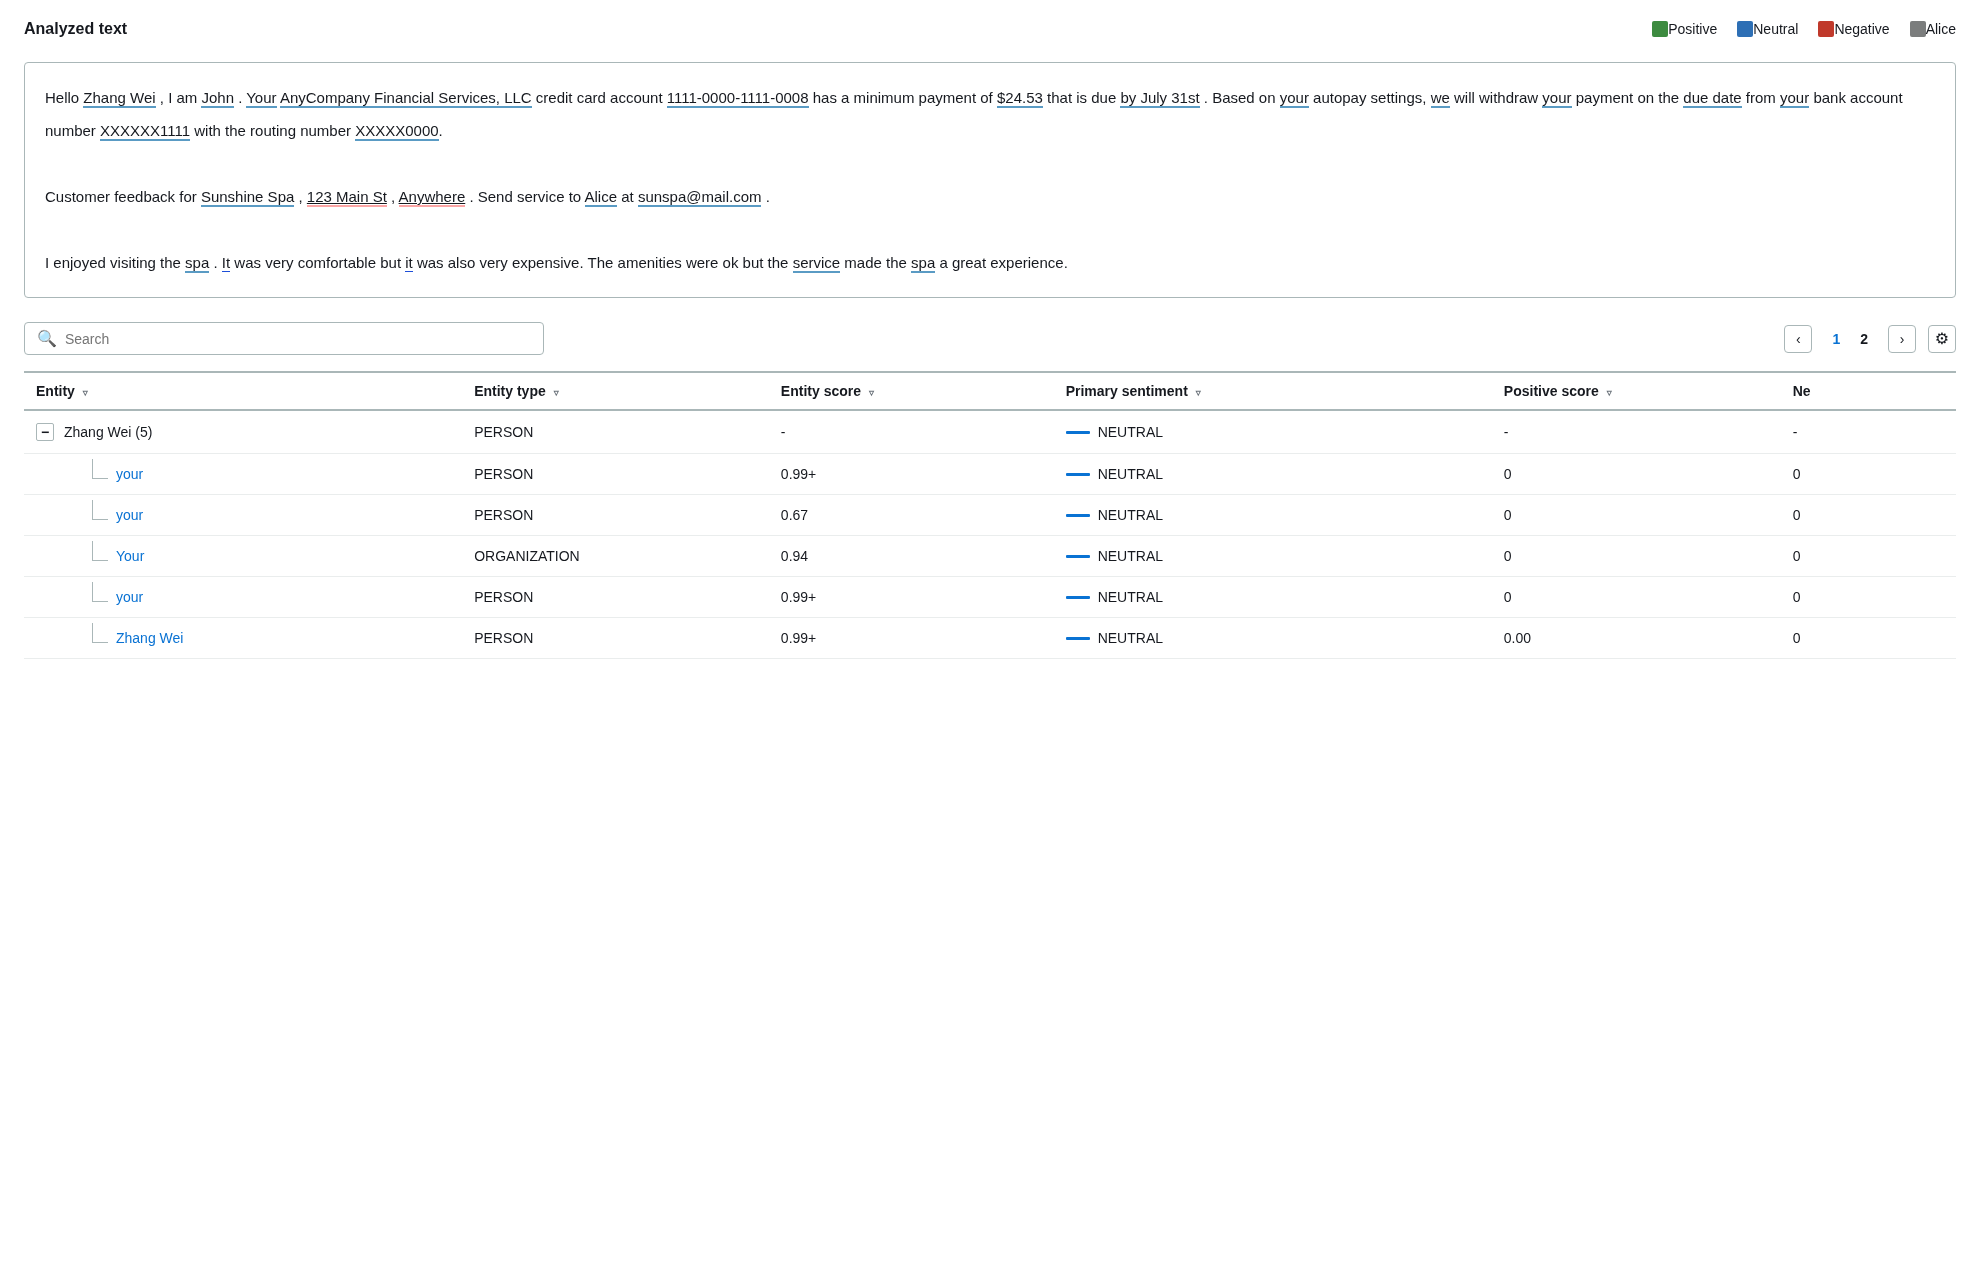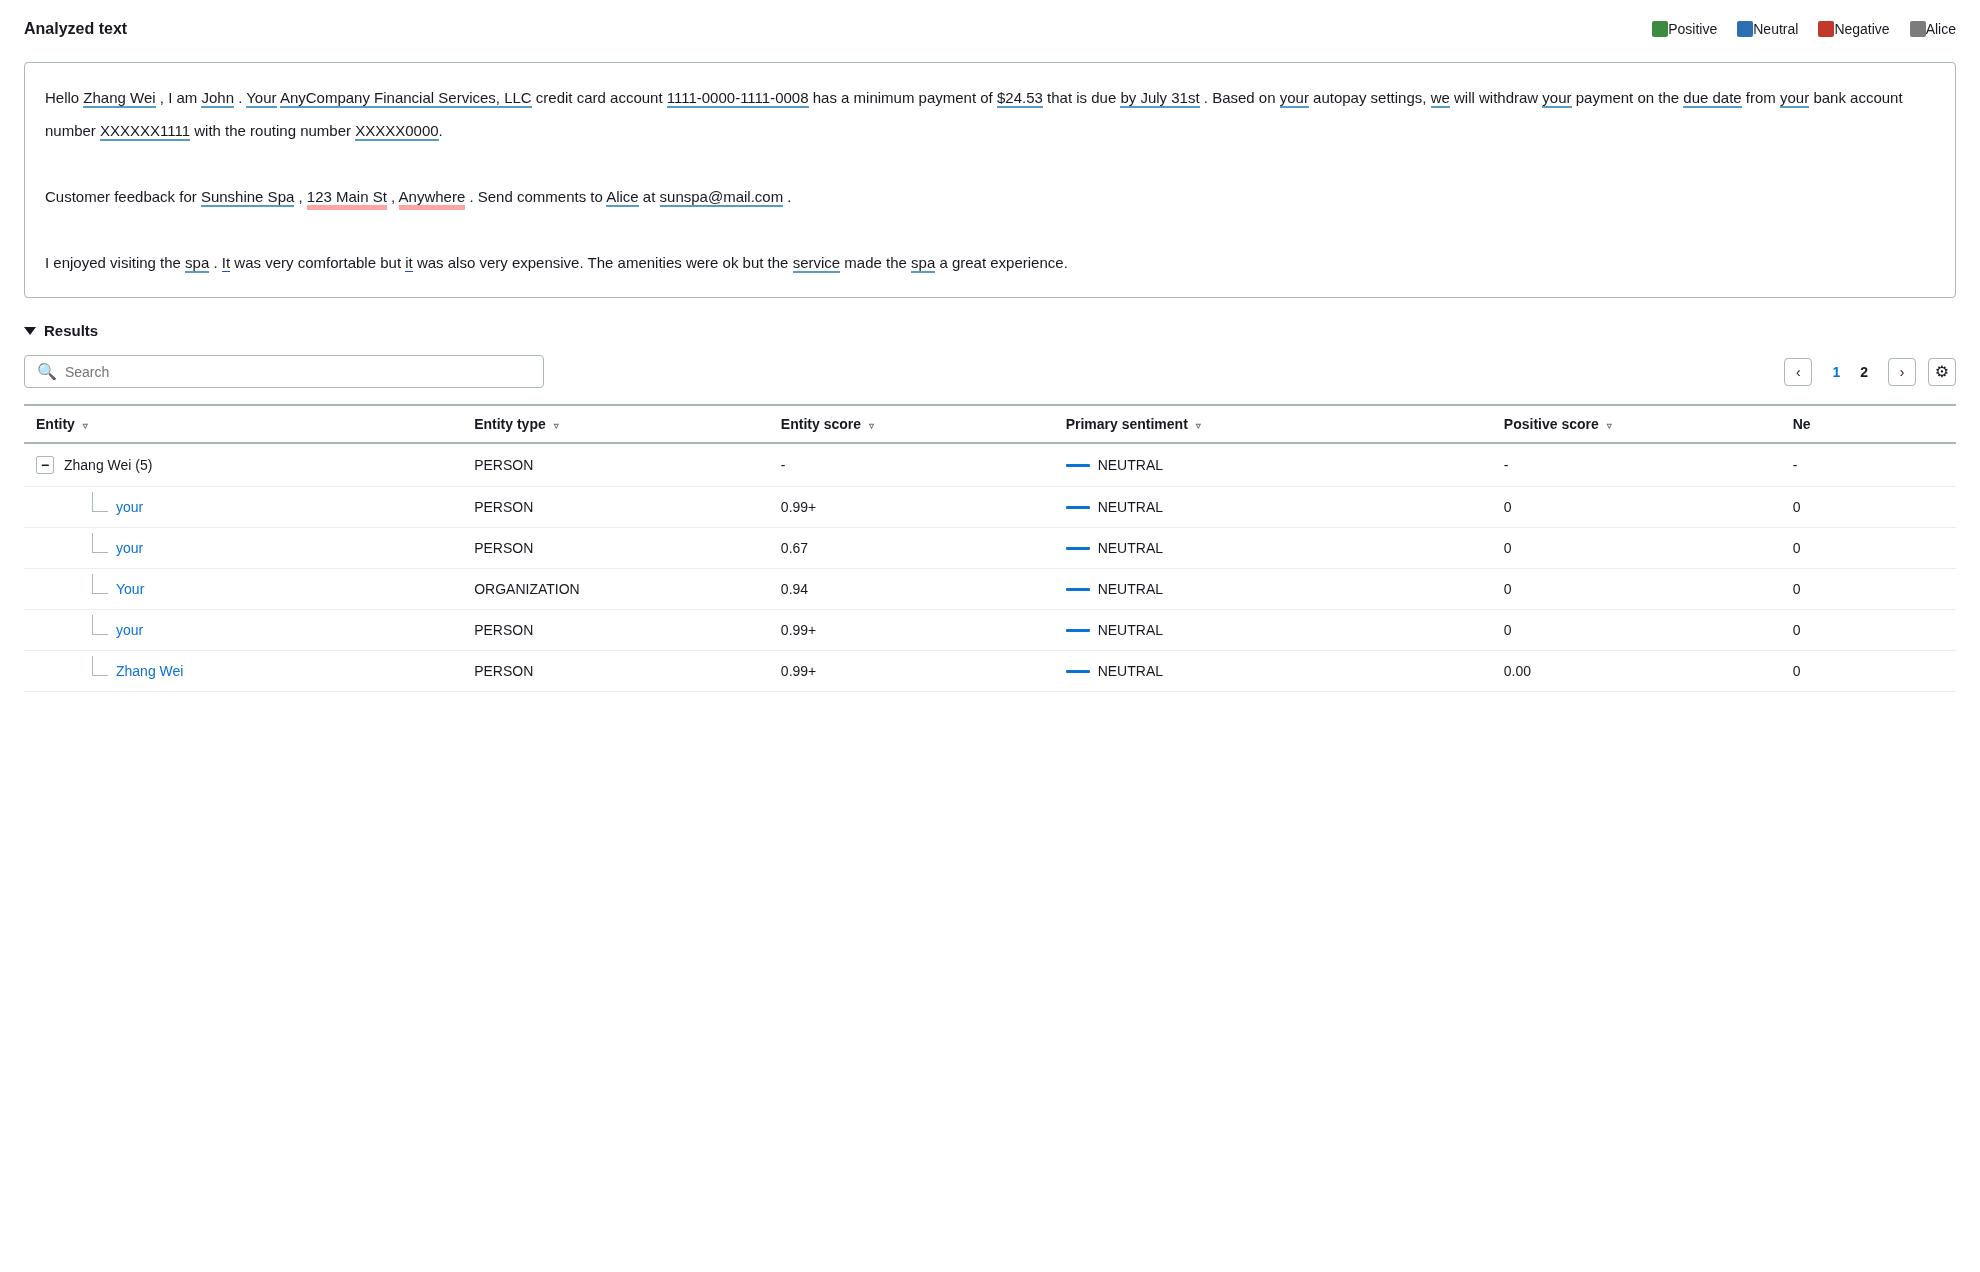--- a/index.html
+++ b/index.html
@@ -57,21 +57,22 @@
 
     
     .entity-person {
       border-bottom: 2px solid #5a9bc4;
       padding-bottom: 0px;
     }
     .entity-organization {
       border-bottom: 2px solid #5a9bc4;
     }
     .entity-location {
-      border-bottom: 5px solid #fca5a5;
+      border-bottom: 2px solid #fca5a5;
+      text-decoration: underline;
     }
     .entity-date {
       border-bottom: 2px solid #5a9bc4;
     }
     .entity-quantity {
       border-bottom: 2px solid #5a9bc4;
     }
     .entity-other {
       border-bottom: 2px solid #5a9bc4;
     }
@@ -328,30 +329,26 @@
     <div class="legend-item">
       <div class="legend-dot" style="background:#7b7d7d;"></div>
       <span>Alice</span>
     </div>
   </div>
 </div>
 
 <div class="analyzed-text-box">
   <span>Hello </span><span class="entity-person">Zhang Wei</span><span> , I am </span><span class="entity-person">John</span><span> . </span><span class="entity-organization">Your</span><span> </span><span class="entity-organization">AnyCompany Financial Services, LLC</span><span> credit card account </span><span class="entity-other">1111-0000-1111-0008</span><span> has a minimum payment of </span><span class="entity-quantity">$24.53</span><span> that is due </span><span class="entity-date">by July 31st</span><span> . Based on </span><span class="entity-person">your</span><span> autopay settings, </span><span class="entity-person">we</span><span> will withdraw </span><span class="entity-person">your</span><span> payment on the </span><span class="entity-date">due date</span><span> from </span><span class="entity-person">your</span><span> bank account number </span><span class="entity-other">XXXXXX1111</span><span> with the routing number </span><span class="entity-other">XXXXX0000</span><span>.</span>
   <br><br>
-  <span>Customer feedback for </span><span class="entity-organization">Sunshine Spa</span><span> , </span><span class="entity-location">123 Main St</span><span> , </span><span class="entity-location">Anywhere</span><span> . Send comments to </span><span class="entity-person">Alice</span><span> at </span><span class="entity-other">sunspa@mail.com</span><span> .</span>
+  <span>Customer feedback for </span><span class="entity-organization">Sunshine Spa</span><span> , </span><span class="entity-location">123 Main St</span><span> , </span><span class="entity-location">Anywhere</span><span> . Send service to </span><span class="entity-person">Alice</span><span> at </span><span class="entity-other">sunspa@mail.com</span><span> .</span>
   <br><br>
   <span>I enjoyed visiting the </span><span class="entity-organization">spa</span><span> . </span><span class="entity-pronoun">It</span><span> was very comfortable but </span><span class="entity-pronoun">it</span><span> was also very expensive. The amenities were ok but the </span><span class="entity-other">service</span><span> made the </span><span class="entity-organization">spa</span><span> a great experience.</span>
 </div>
 
 <div class="results-section">
-  <div class="results-header">
-    <span class="triangle-icon"></span>
-    <span>Results</span>
-  </div>
 
   <div class="controls-row">
     <div class="search-box">
       <span class="search-icon">🔍</span>
       <input class="search-input" type="text" placeholder="Search" style="">
     </div>
     <div class="pagination">
       <div class="pagination-arrow">‹</div>
       <div class="pagination-numbers">
         <span class="page-num active">1</span>

